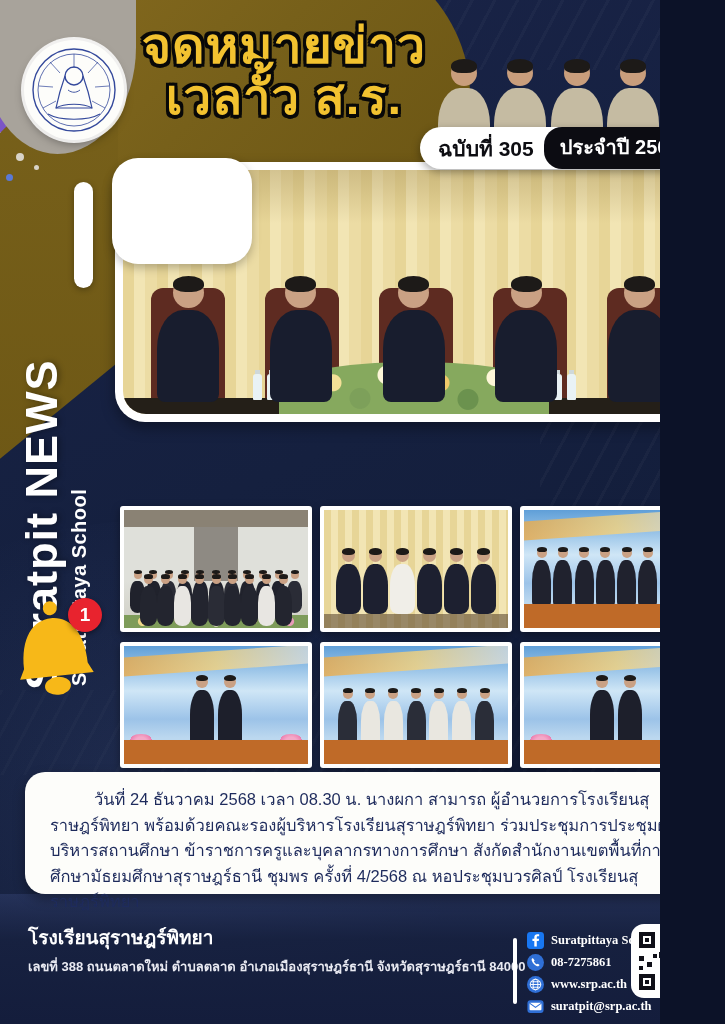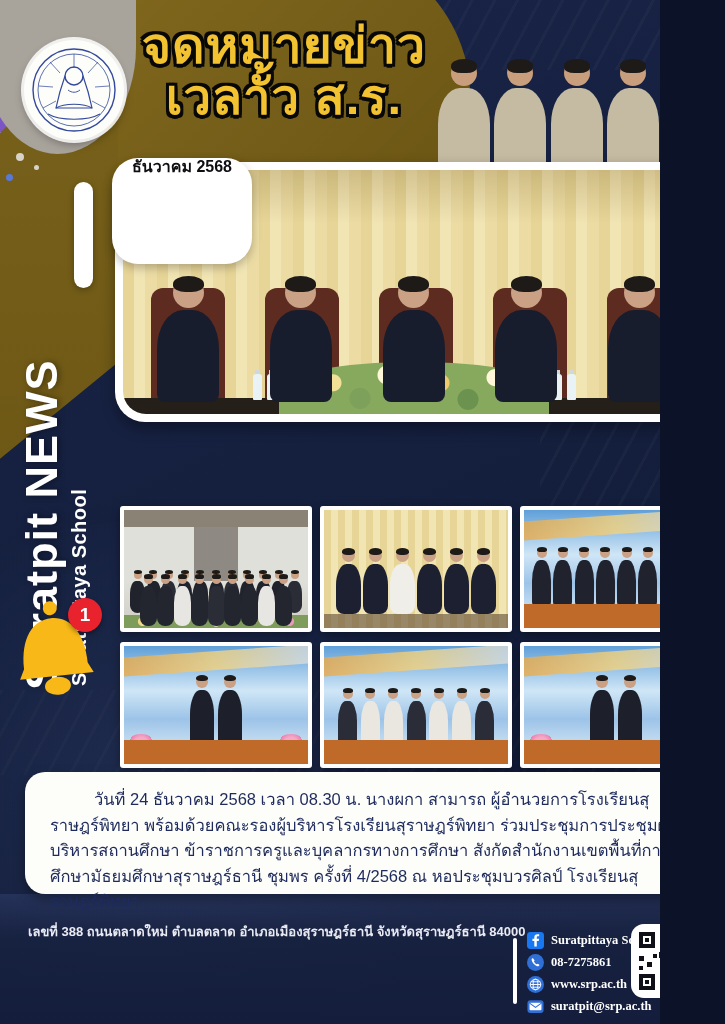--- a/index.html
+++ b/index.html
@@ -219,20 +219,24 @@
       <div class="pp" style="left: 178.75px; bottom: -6px; width: 52px;">
         <div class="hd" style="width:26px;height:26px;background:#c99e7c"></div>
         <div class="bd" style="height:86px;background:#c5bba2"></div>
       </div>
       <div class="pp" style="left: 235px; bottom: -6px; width: 52px;">
         <div class="hd" style="width:26px;height:26px;background:#c99e7c"></div>
         <div class="bd" style="height:86px;background:#c5bba2"></div>
       </div>
     </div>
 
+  <div class="issue-badge">
+    <span class="no">ฉบับที่ 305</span>
+    <span class="yr">ประจำปี 2568</span>
+  </div>
 
   <div class="photo-frame">
     <div class="photo-main scene">
       <div class="chair" style="left:28px"></div>
       <div class="chair" style="left:142px"></div>
       <div class="chair" style="left:256px"></div>
       <div class="chair" style="left:370px"></div>
       <div class="chair" style="left:484px"></div>
       <div class="floor"></div>
       <div class="bottle" style="left:130px"></div>
@@ -257,21 +261,20 @@
           <div class="bd" style="height:92px;background:#181d2e"></div>
         </div>
         <div class="pp" style="left: 485px; bottom: 12px; width: 62px;">
           <div class="hd" style="width:31px;height:31px;background:#caa184"></div>
           <div class="bd" style="height:92px;background:#181d2e"></div>
         </div>
       </div>
   </div>
 
   <div class="date-box">
-    <div class="my">ธันวาคม 2568</div>
   </div>
 
 
   <div class="grid">
     <div class="cell">
         <div class="scene sc-hall">
           <div class="flower-line"></div>
           <div class="pp" style="left: 6px; bottom: 15px; width: 15px;">
             <div class="hd" style="width:8px;height:8px;background:#caa184"></div>
             <div class="bd" style="height:32px;background:#20222c"></div>
@@ -480,20 +483,21 @@
         </div>
       </div>
   </div>
 
   <div class="article">
     <p>วันที่ 24 ธันวาคม 2568 เวลา 08.30 น. นางผกา สามารถ ผู้อำนวยการโรงเรียนสุราษฎร์พิทยา พร้อมด้วยคณะรองผู้บริหารโรงเรียนสุราษฎร์พิทยา ร่วมประชุมการประชุมผู้บริหารสถานศึกษา ข้าราชการครูและบุคลากรทางการศึกษา สังกัดสำนักงานเขตพื้นที่การศึกษามัธยมศึกษาสุราษฎร์ธานี ชุมพร ครั้งที่ 4/2568 ณ หอประชุมบวรศิลป์ โรงเรียนสุราษฎร์พิทยา</p>
   </div>
 
   <div class="footer">
     <div class="f-left">
+      <div class="f-school">โรงเรียนสุราษฎร์พิทยา</div>
       <div class="f-addr">เลขที่ 388 ถนนตลาดใหม่ ตำบลตลาด อำเภอเมืองสุราษฎร์ธานี จังหวัดสุราษฎร์ธานี 84000</div>
     </div>
     <div class="f-sep"></div>
     <div class="contacts">
       <div class="c-row">
         <svg class="c-ic" viewBox="0 0 20 20">
             <rect x="0" y="0" width="20" height="20" rx="4" fill="#1877f2"></rect>
             <path d="M11.5 17 L11.5 10.6 L13.8 10.6 L14.2 8 L11.5 8 L11.5 6.4 C11.5 5.6 11.8 5 12.9 5 L14.3 5 L14.3 2.7 C14 2.7 13.1 2.6 12.1 2.6 C10 2.6 8.6 3.9 8.6 6.1 L8.6 8 L6.4 8 L6.4 10.6 L8.6 10.6 L8.6 17 Z" fill="#fff"></path>
           </svg>
         <span class="c-lb">Suratpittaya School</span>

